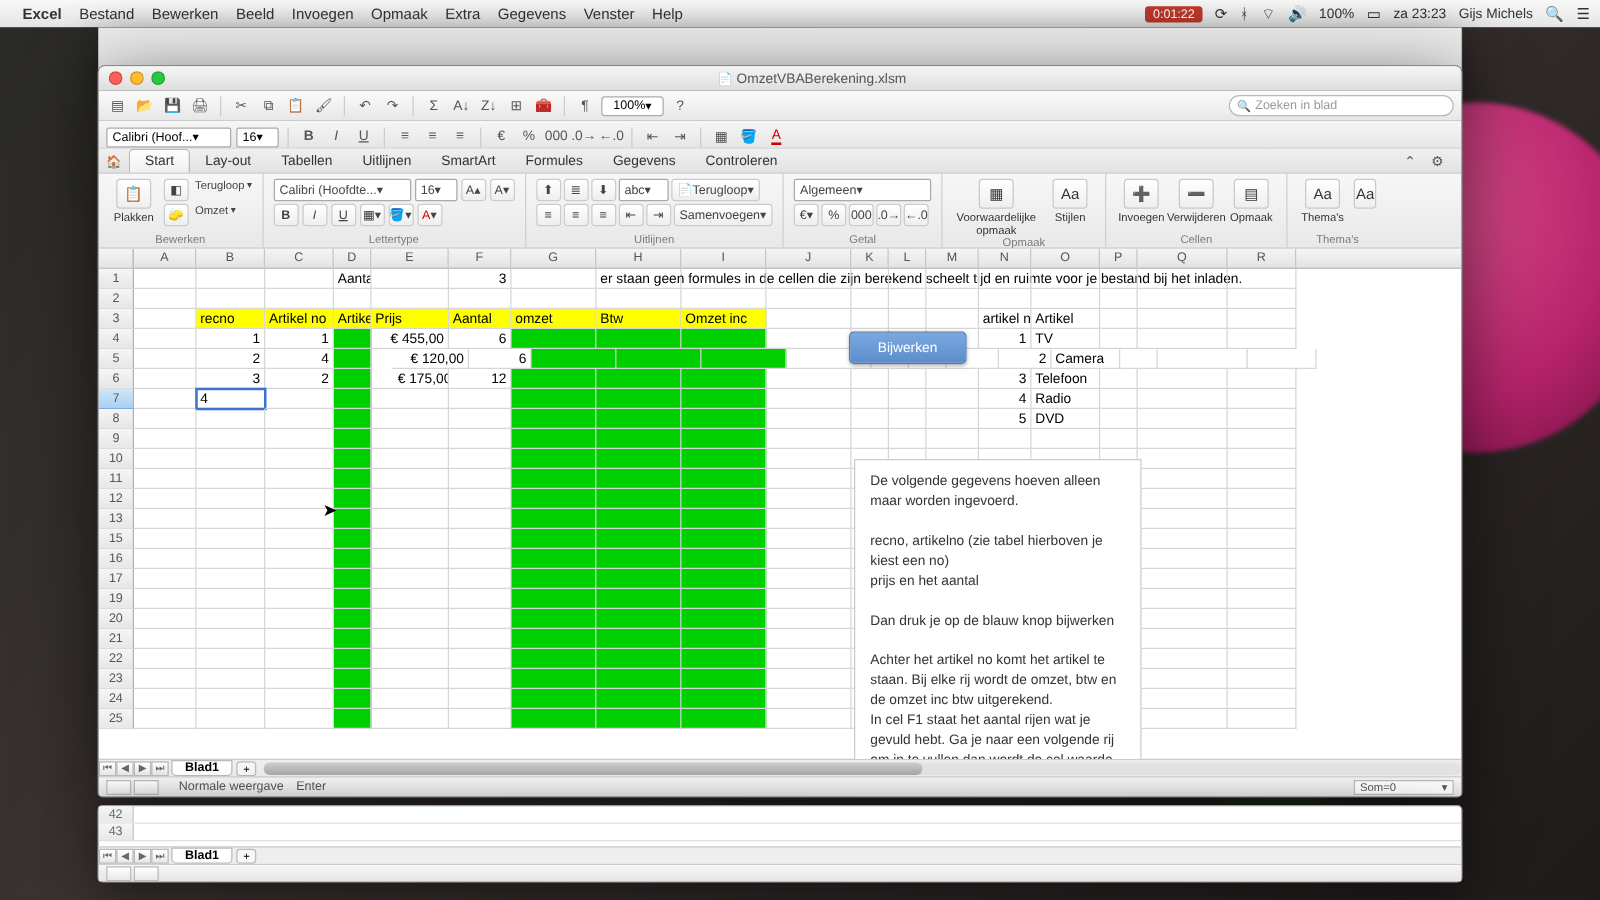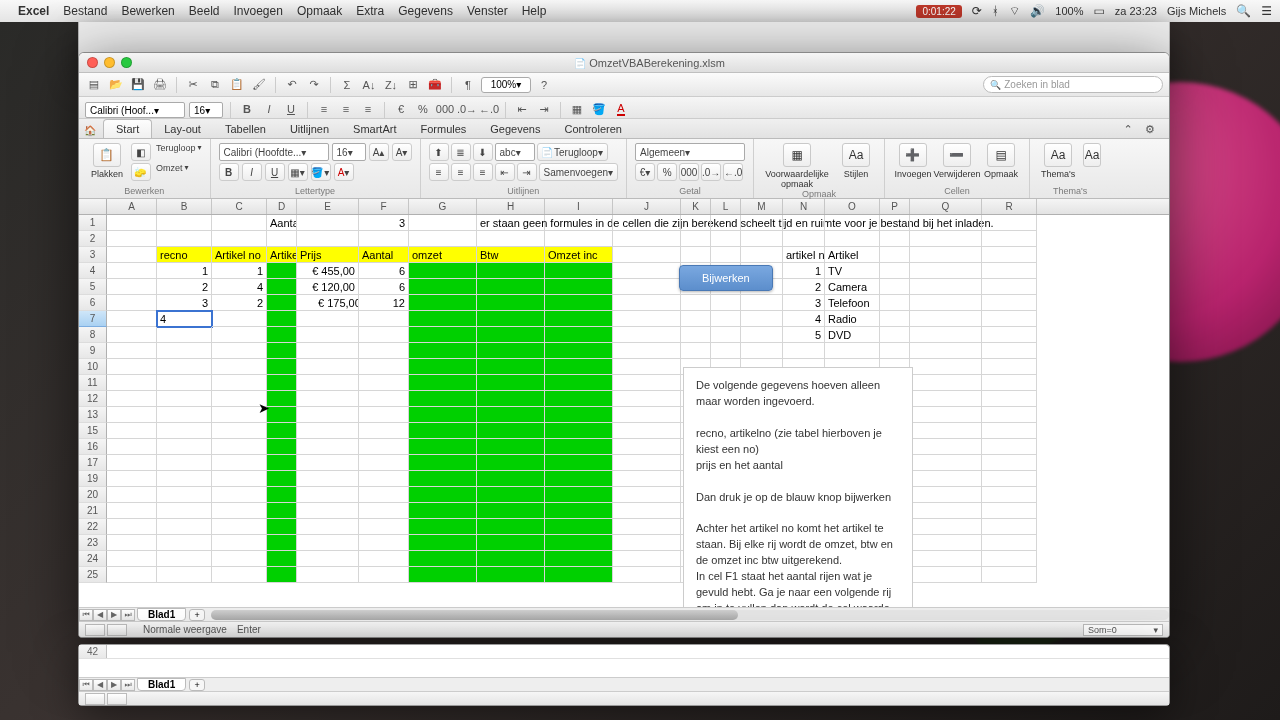--- a/index.html
+++ b/index.html
@@ -442,21 +442,21 @@
             <div class="cell " style="width: 30px;"></div>
             <div class="cell " style="width: 72px;"></div>
             <div class="cell " style="width: 55px;"></div>
           </div>
           <div class="row">
             <div class="rh">5</div>
             <div class="cell " style="width: 50px;"></div>
             <div class="cell num" style="width: 55px;">2</div>
             <div class="cell num" style="width: 55px;">4</div>
             <div class="cell grn" style="width: 30px;"></div>
-            <div class="cell num" style="width: 62px;">€ 120,00</div>
+            <div class="cell num" style="width: 62px; margin-left: 16px;">€ 120,00</div>
             <div class="cell num" style="width: 50px;">6</div>
             <div class="cell grn" style="width: 68px;"></div>
             <div class="cell grn" style="width: 68px;"></div>
             <div class="cell grn" style="width: 68px;"></div>
             <div class="cell " style="width: 68px;"></div>
             <div class="cell " style="width: 30px;"></div>
             <div class="cell " style="width: 30px;"></div>
             <div class="cell " style="width: 42px;"></div>
             <div class="cell num" style="width: 42px;">2</div>
             <div class="cell " style="width: 55px;">Camera</div>
@@ -876,20 +876,23 @@
           <span>▾</span>
         </div>
     </div>
   </div>
 
   <div class="lower">
     <div class="lrows">
       <div class="lrow">
           <div class="lrh">42</div>
         </div>
+      <div class="lrow">
+          <div class="lrh">43</div>
+        </div>
     </div>
     <div class="lbar">
       <div class="sheettabs">
         <div class="navbtn">⏮</div>
         <div class="navbtn">◀</div>
         <div class="navbtn">▶</div>
         <div class="navbtn">⏭</div>
         <div class="tab">Blad1</div>
         <div class="addtab">+</div>
       </div>

